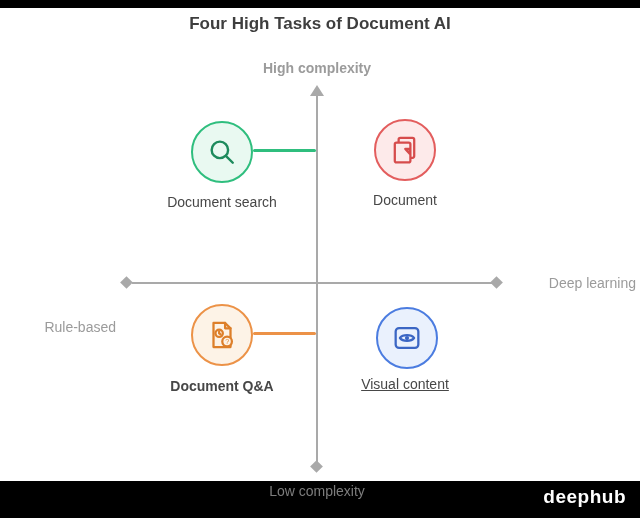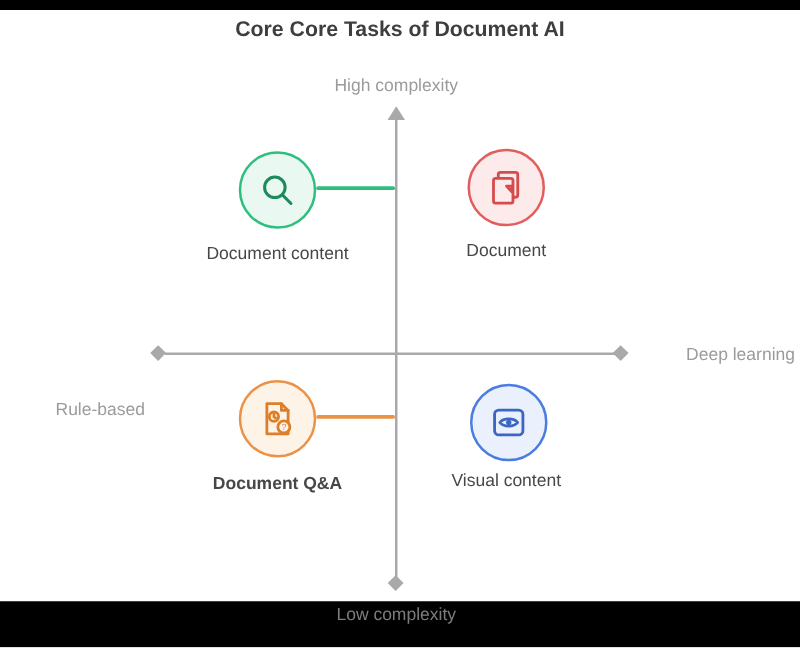--- a/index.html
+++ b/index.html
@@ -17,49 +17,49 @@
   .v-line{position:absolute;left:316px;top:94px;width:2px;height:372px;background:#a9a9a9;}
   .h-line{position:absolute;left:132px;top:282px;width:362px;height:2px;background:#a9a9a9;}
   .arrow-up{position:absolute;left:310px;top:85px;width:0;height:0;
     border-left:7px solid transparent;border-right:7px solid transparent;
     border-bottom:11px solid #a9a9a9;}
   .diamond{position:absolute;width:9px;height:9px;background:#a9a9a9;transform:rotate(45deg);}
   .diamond.bottom{left:312px;top:462px;}
   .diamond.left{left:122px;top:278px;}
   .diamond.right{left:492px;top:278px;}
   .axis-label{position:absolute;color:#9b9b9b;font-size:14px;}
-  .axis-label.top{left:217px;top:60px;width:200px;text-align:center;}
+  .axis-label.top{left:217px;top:60px;width:200px;text-align:center;font-weight:bold;}
   .axis-label.bottom{left:217px;top:483px;width:200px;text-align:center;color:#7d7d7d;z-index:5;}
   .axis-label.left{left:6px;top:275px;width:110px;text-align:right;margin-top:44px;}
   .axis-label.right{left:506px;top:275px;width:130px;text-align:right;}
   .badge{position:absolute;width:58px;height:58px;border-radius:50%;
     display:flex;align-items:center;justify-content:center;border:2.5px solid;box-sizing:content-box;}
   .badge.green{left:191px;top:121px;border-color:#2fbe7e;background:#e9f9f1;}
   .badge.red{left:374px;top:119px;border-color:#e35d5d;background:#fdeaea;}
   .badge.orange{left:191px;top:304px;border-color:#ec9247;background:#fdf3e7;}
   .badge.blue{left:376px;top:307px;border-color:#4b7ce0;background:#eaf1fd;}
   .connector{position:absolute;height:3px;border-radius:2px;}
   .connector.green{left:253px;top:149px;width:63px;background:#2fbe7e;}
   .connector.orange{left:253px;top:332px;width:63px;background:#ec9247;}
   .q-label{position:absolute;text-align:center;color:#474747;font-size:14px;
     font-weight:500;line-height:1.2;}
   .q-label.q1{left:142px;top:194px;width:160px;}
   .q-label.q2{left:330px;top:192px;width:150px;}
   .q-label.q3{left:142px;top:378px;width:160px;font-weight:bold;}
-  .q-label.q4{left:330px;top:376px;width:150px;}
+  .q-label.q4{left:330px;top:376px;width:150px;text-decoration:underline;}
   svg{display:block;}
 </style>
 </head>
 <body>
 
 <div id="canvas">
 
   <div class="bar bar-top"></div>
 
-  <div class="title">Core Core Tasks of Document AI</div>
+  <div class="title">Four High Tasks of Document AI</div>
 
   <div class="axis-label top">High complexity</div>
   <div class="arrow-up"></div>
   <div class="v-line"></div>
   <div class="diamond bottom"></div>
   <div class="axis-label bottom">Low complexity</div>
 
   <div class="axis-label left">Rule-based</div>
   <div class="diamond left"></div>
   <div class="h-line"></div>
@@ -71,21 +71,21 @@
 
   <div class="badge green">
     <span>
       <svg width="34" height="34" viewBox="0 0 24 24" fill="none" stroke="#1d8a5c" stroke-width="1.7" stroke-linecap="round" stroke-linejoin="round">
         <circle cx="10.5" cy="10.5" r="5.8"></circle>
         <line x1="14.9" y1="14.9" x2="19.6" y2="19.6"></line>
       </svg>
     </span>
   </div>
   <div class="q-label q1">
-    <div>Document content</div>
+    <div>Document search</div>
     <div></div>
   </div>
 
   <div class="badge red">
     <span>
       <svg width="34" height="34" viewBox="0 0 24 24" fill="none" stroke="#d64c4c" stroke-width="1.6" stroke-linecap="round" stroke-linejoin="round">
         <rect x="7.5" y="3.5" width="11" height="14" rx="1.2"></rect>
         <rect x="4.8" y="6.8" width="11" height="14" rx="1.2" fill="#fdeaea"></rect>
         <path d="M12.2 11.2 h3.1 v3.4 l-3.1 -3.4 z"></path>
       </svg>
@@ -119,14 +119,15 @@
         <path d="M7 12 C9 9.3 15 9.3 17 12 C15 14.7 9 14.7 7 12 Z"></path>
         <circle cx="12" cy="12" r="1.5" fill="#3b66c4" stroke="none"></circle>
       </svg>
     </span>
   </div>
   <div class="q-label q4">
     <div>Visual content</div>
   </div>
 
   <div class="bar bar-bottom"></div>
+  <div class="watermark">deephub</div>
 
 </div>
 
 </body></html>

